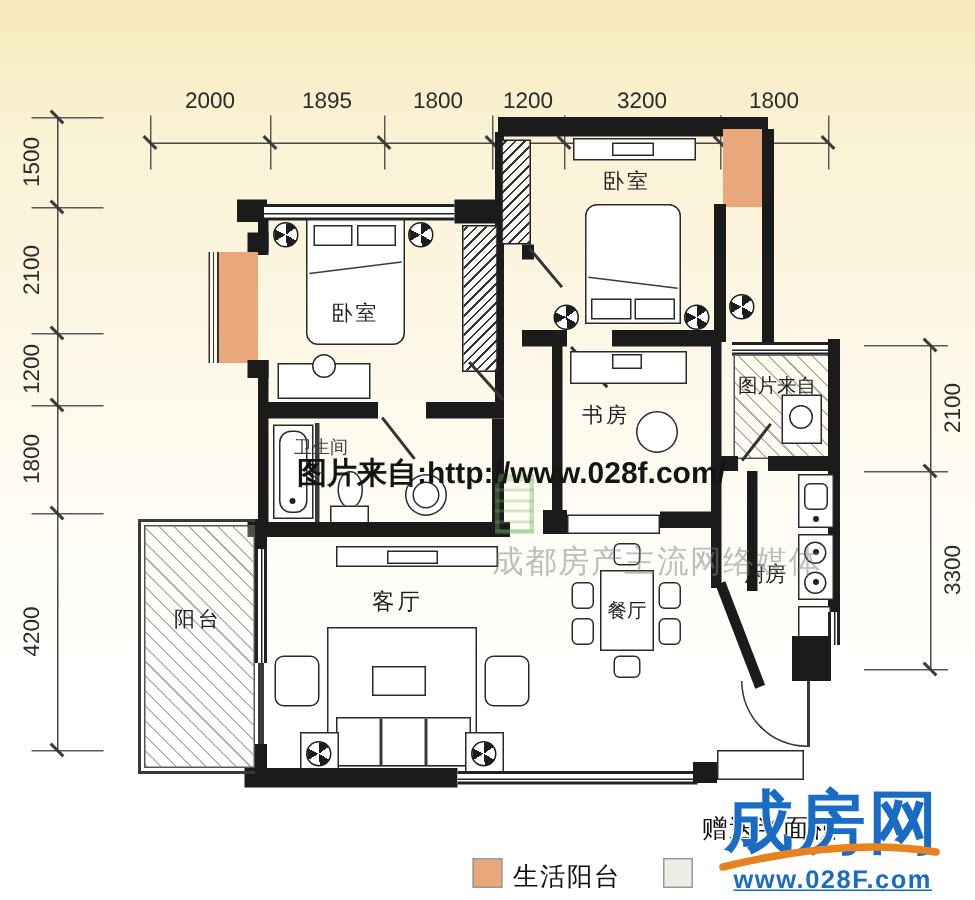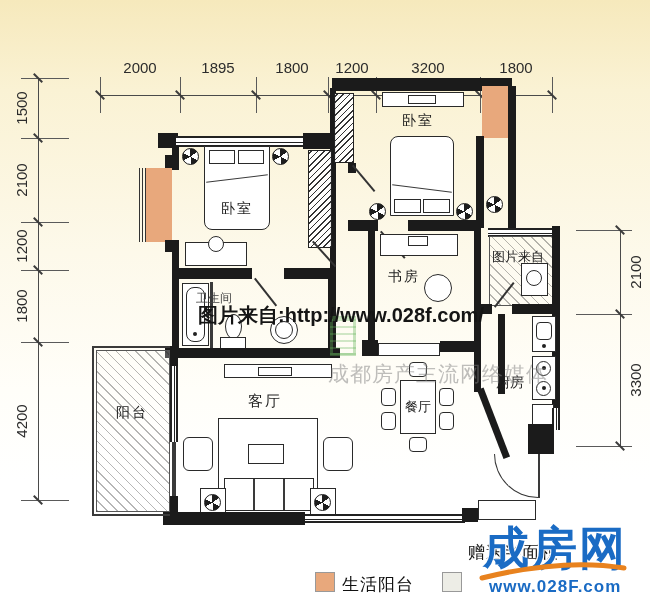--- a/index.html
+++ b/index.html
@@ -30,21 +30,21 @@
   .dimline{position:absolute;background:#4a4a4a;}
   .tickline{position:absolute;background:#5a5a5a;}
   .slash{position:absolute;width:12px;height:2px;background:#3c3c3c;transform:rotate(45deg);}
   .arc{position:absolute;border-left:1.5px solid #333;border-bottom:1.5px solid #333;border-radius:0 0 0 100%;box-sizing:border-box;}
   .wm-url{position:absolute;font-family:Liberation Sans, sans-serif;font-weight:bold;font-size:20px;color:#151515;white-space:nowrap;}
   .wm-logo{position:absolute;font-weight:900;font-size:38px;color:rgba(100,180,90,.36);letter-spacing:1px;white-space:nowrap;}
   .wm-redurl{position:absolute;font-weight:bold;font-size:22px;color:rgba(205,70,70,.38);letter-spacing:2px;white-space:nowrap;}
   .wm-slogan{position:absolute;font-size:21px;color:rgba(125,125,125,.5);letter-spacing:1px;white-space:nowrap;}
   .brand-name{position:absolute;font-weight:900;font-size:46px;color:#1a6bc4;letter-spacing:2px;white-space:nowrap;
     text-shadow:1px 1px 0 #fff,-1px -1px 0 #fff;}
-  .brand-url{position:absolute;font-weight:bold;font-size:17px;color:#1a6bc4;letter-spacing:1px;white-space:nowrap;}
+  .brand-url{position:absolute;font-weight:bold;font-size:17px;color:#1a6bc4;letter-spacing:1px;white-space:nowrap;text-decoration:underline;}
   .legend-label{position:absolute;font-size:17px;color:#111;letter-spacing:1px;white-space:nowrap;}
   .swatch{position:absolute;width:20px;height:20px;border:1px solid #999;box-sizing:border-box;}
 </style>
 </head>
 <body>
 
 <div id="canvas">
 
   <div>
     <div class="dimline" style="left:100px;top:95px;width:452px;height:1px;"></div>

